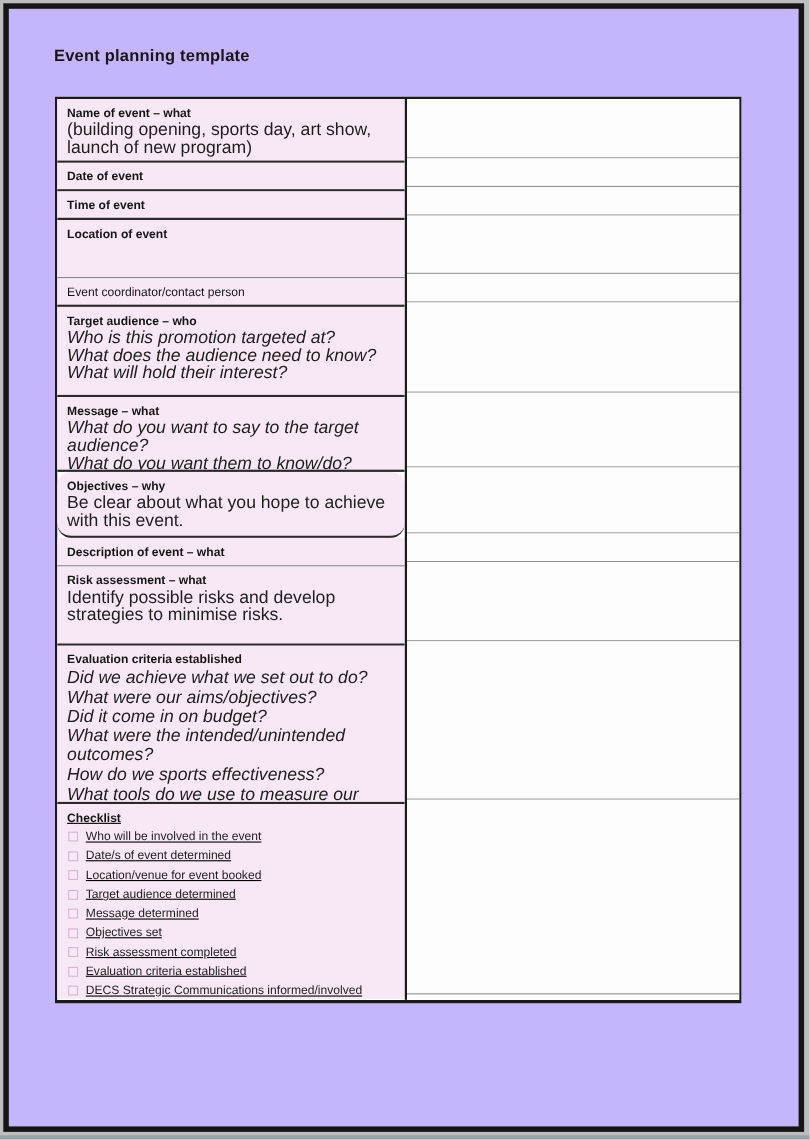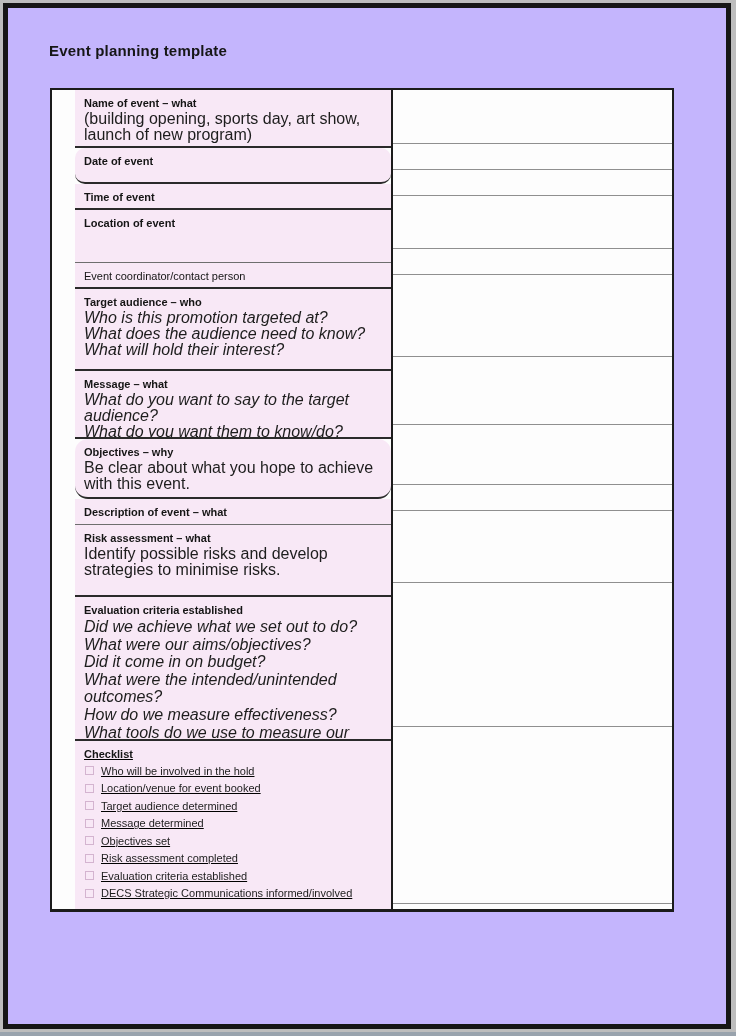--- a/index.html
+++ b/index.html
@@ -32,21 +32,20 @@
     border:2px solid #1b1b1b;
     border-bottom-width:3px;
     box-sizing:border-box;
     display:flex;
     background:#fdfdfd;
   }
   .col-left {
     width:316px; flex:none;
     display:flex; flex-direction:column;
     overflow:hidden;
-    margin-left:23px;
   }
   .lcell {
     background:#f8e8f6;
     box-sizing:border-box;
     border-bottom:2px solid #2a2a2a;
     padding:5px 9px 0 9px;
     overflow:hidden;
     flex:none;
   }
   .lcell.thin { border-bottom:1px solid #6e6e6e; }
@@ -90,21 +89,21 @@
 
 <div class="page">
   <h1 class="title">Event planning template</h1>
 
   <div class="planning-table">
     <div class="col-left">
         <div class="lcell" style="height: 58px;">
           <div class="lab">Name of event – what</div>
           <div class="subline">(building opening, sports day, art show, launch of new program)</div>
         </div>
-        <div class="lcell" style="height: 36px; border-radius: 10px;">
+        <div class="lcell" style="height: 26px;">
           <div class="lab">Date of event</div>
         </div>
         <div class="lcell" style="height: 26px;">
           <div class="lab">Time of event</div>
         </div>
         <div class="lcell thin" style="height: 53px;">
           <div class="lab">Location of event</div>
         </div>
         <div class="lcell" style="height: 26px;">
           <div class="lab normal">Event coordinator/contact person</div>
@@ -130,28 +129,32 @@
         <div class="lcell" style="height: 72px;">
           <div class="lab">Risk assessment – what</div>
           <div class="subline">Identify possible risks and develop strategies to minimise risks.</div>
         </div>
         <div class="lcell" style="height: 144px;">
           <div class="lab">Evaluation criteria established</div>
           <div class="subline italic wide">Did we achieve what we set out to do?</div>
           <div class="subline italic wide">What were our aims/objectives?</div>
           <div class="subline italic wide">Did it come in on budget?</div>
           <div class="subline italic wide">What were the intended/unintended outcomes?</div>
-          <div class="subline italic wide">How do we measure effectiveness?</div>
+          <div class="subline italic wide">How do we sports effectiveness?</div>
           <div class="subline italic wide">What tools do we use to measure our success?</div>
         </div>
         <div class="lcell last" style="height: 177px;">
           <div class="lab">Checklist</div>
           <div class="citem">
             <span class="cbx"></span>
-            <span>Who will be involved in the hold</span>
+            <span>Who will be involved in the event</span>
+          </div>
+          <div class="citem">
+            <span class="cbx"></span>
+            <span>Date/s of event determined</span>
           </div>
           <div class="citem">
             <span class="cbx"></span>
             <span>Location/venue for event booked</span>
           </div>
           <div class="citem">
             <span class="cbx"></span>
             <span>Target audience determined</span>
           </div>
           <div class="citem">

